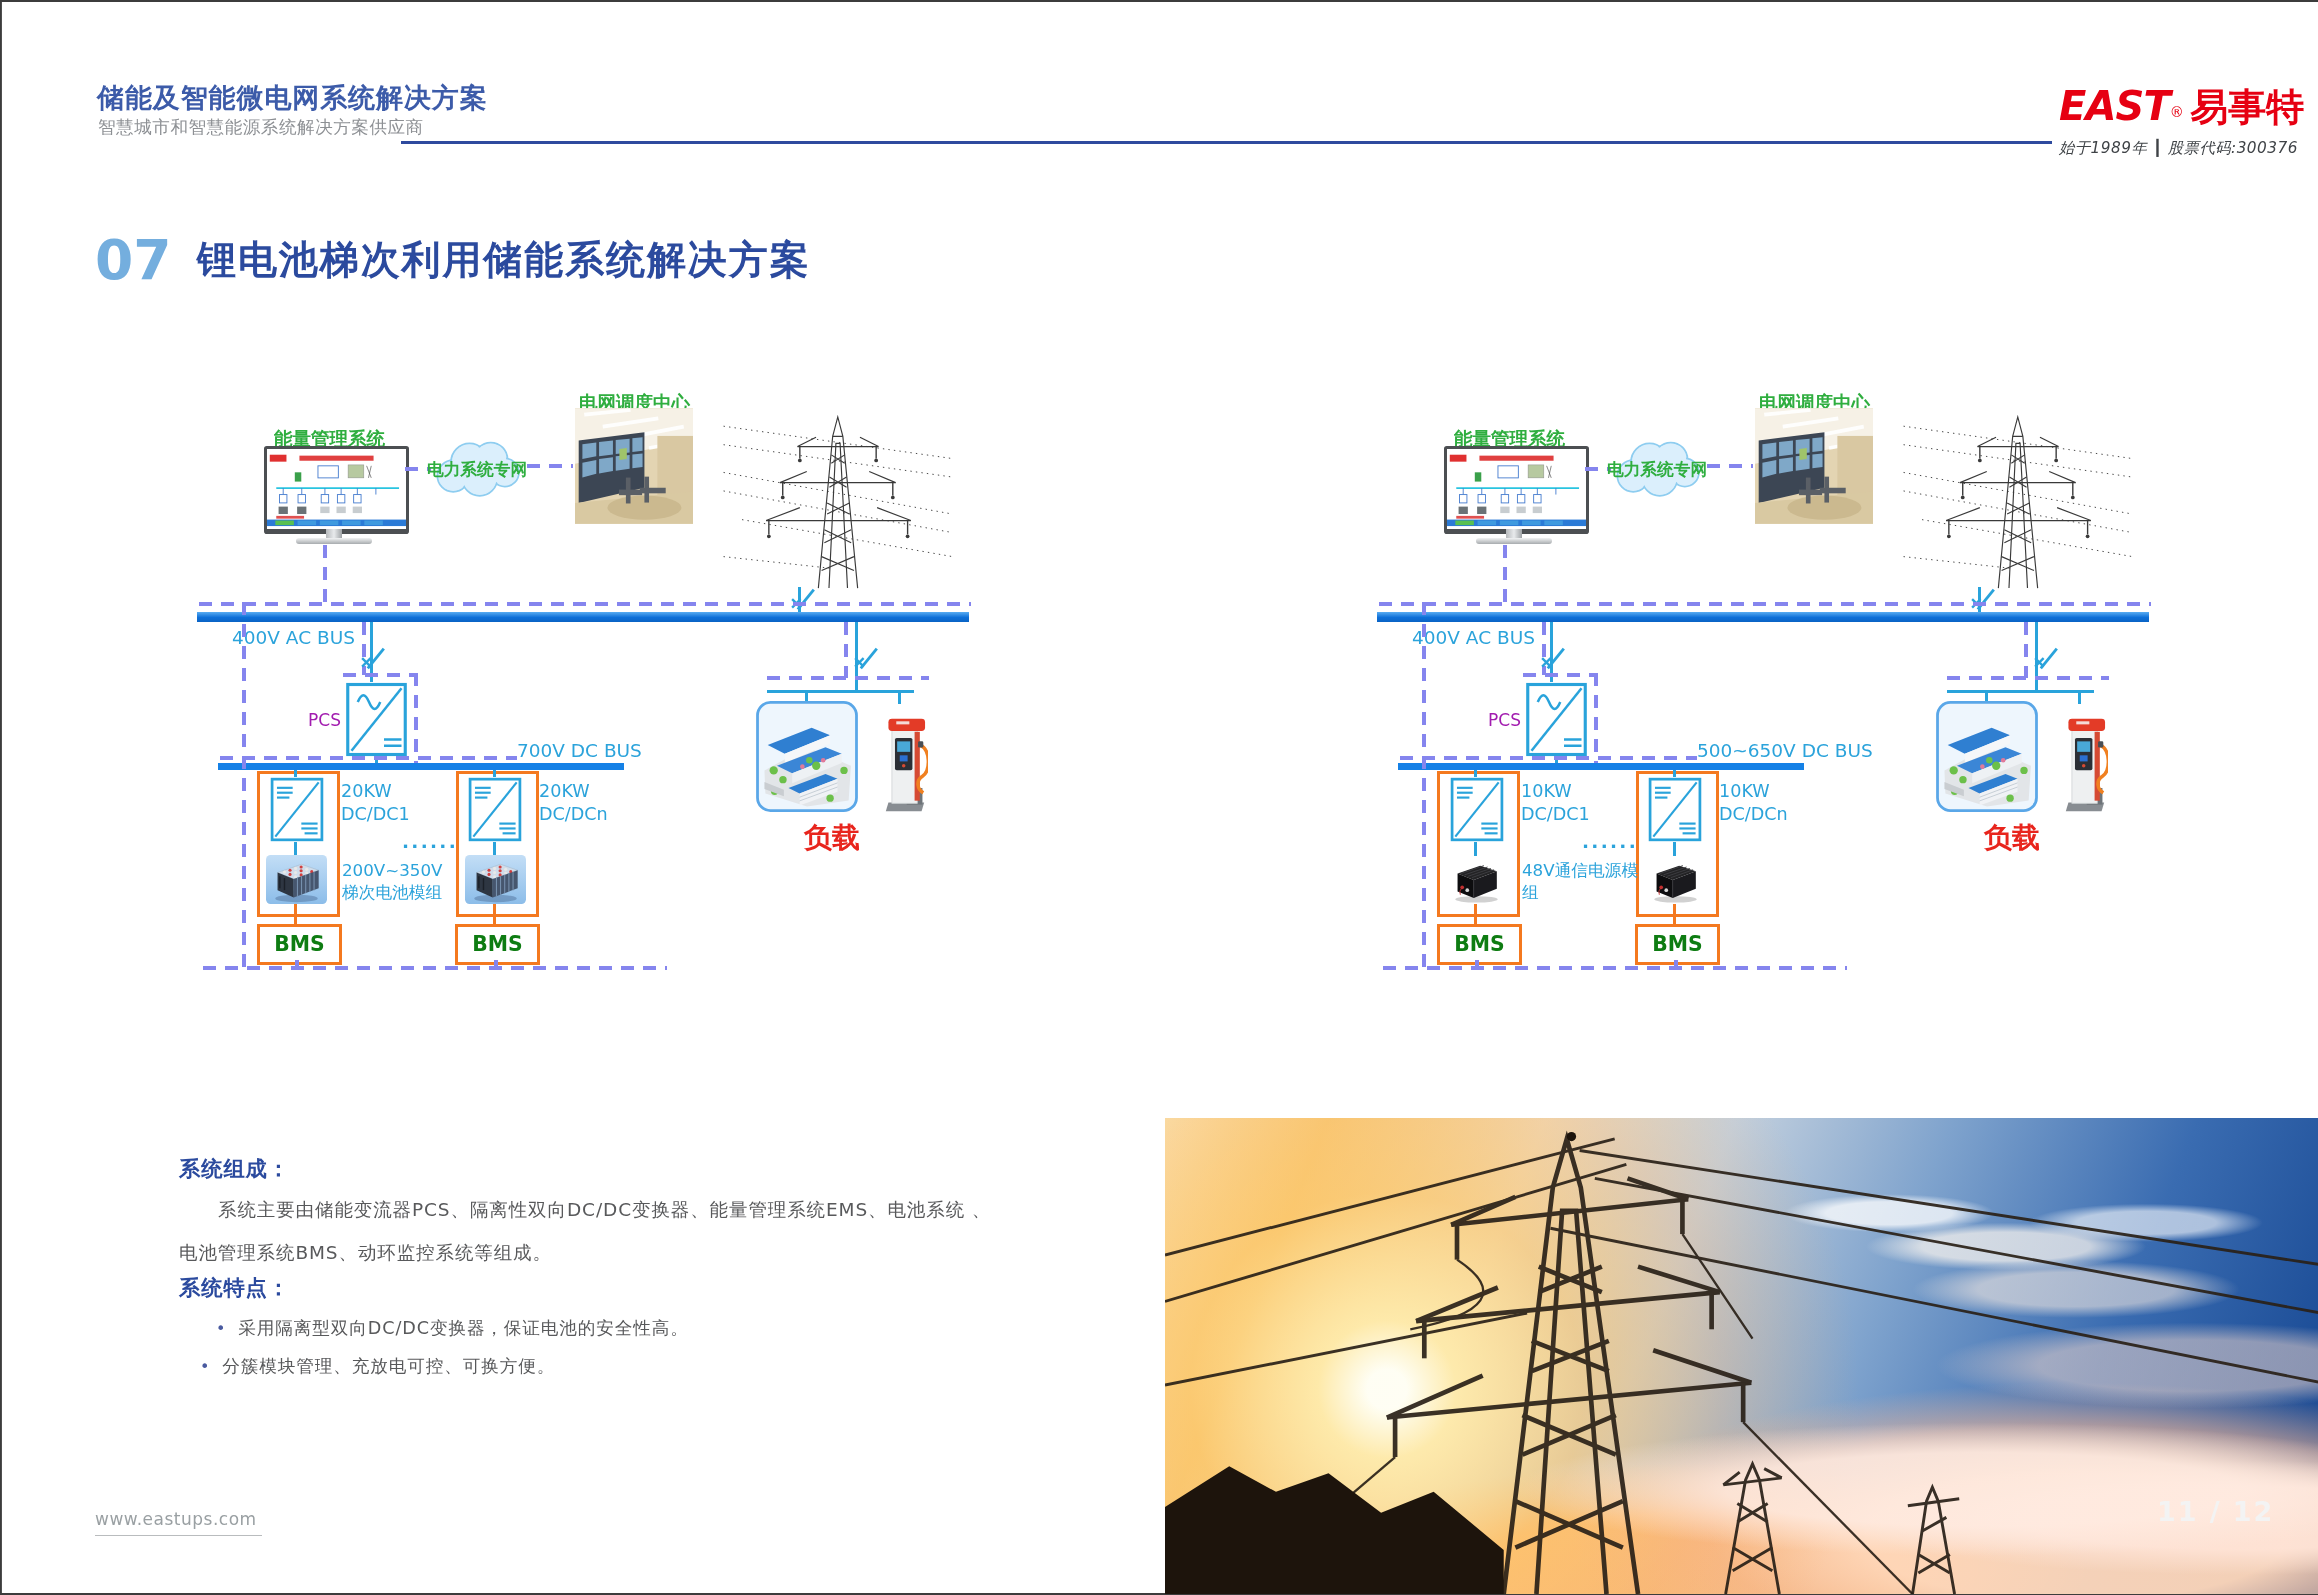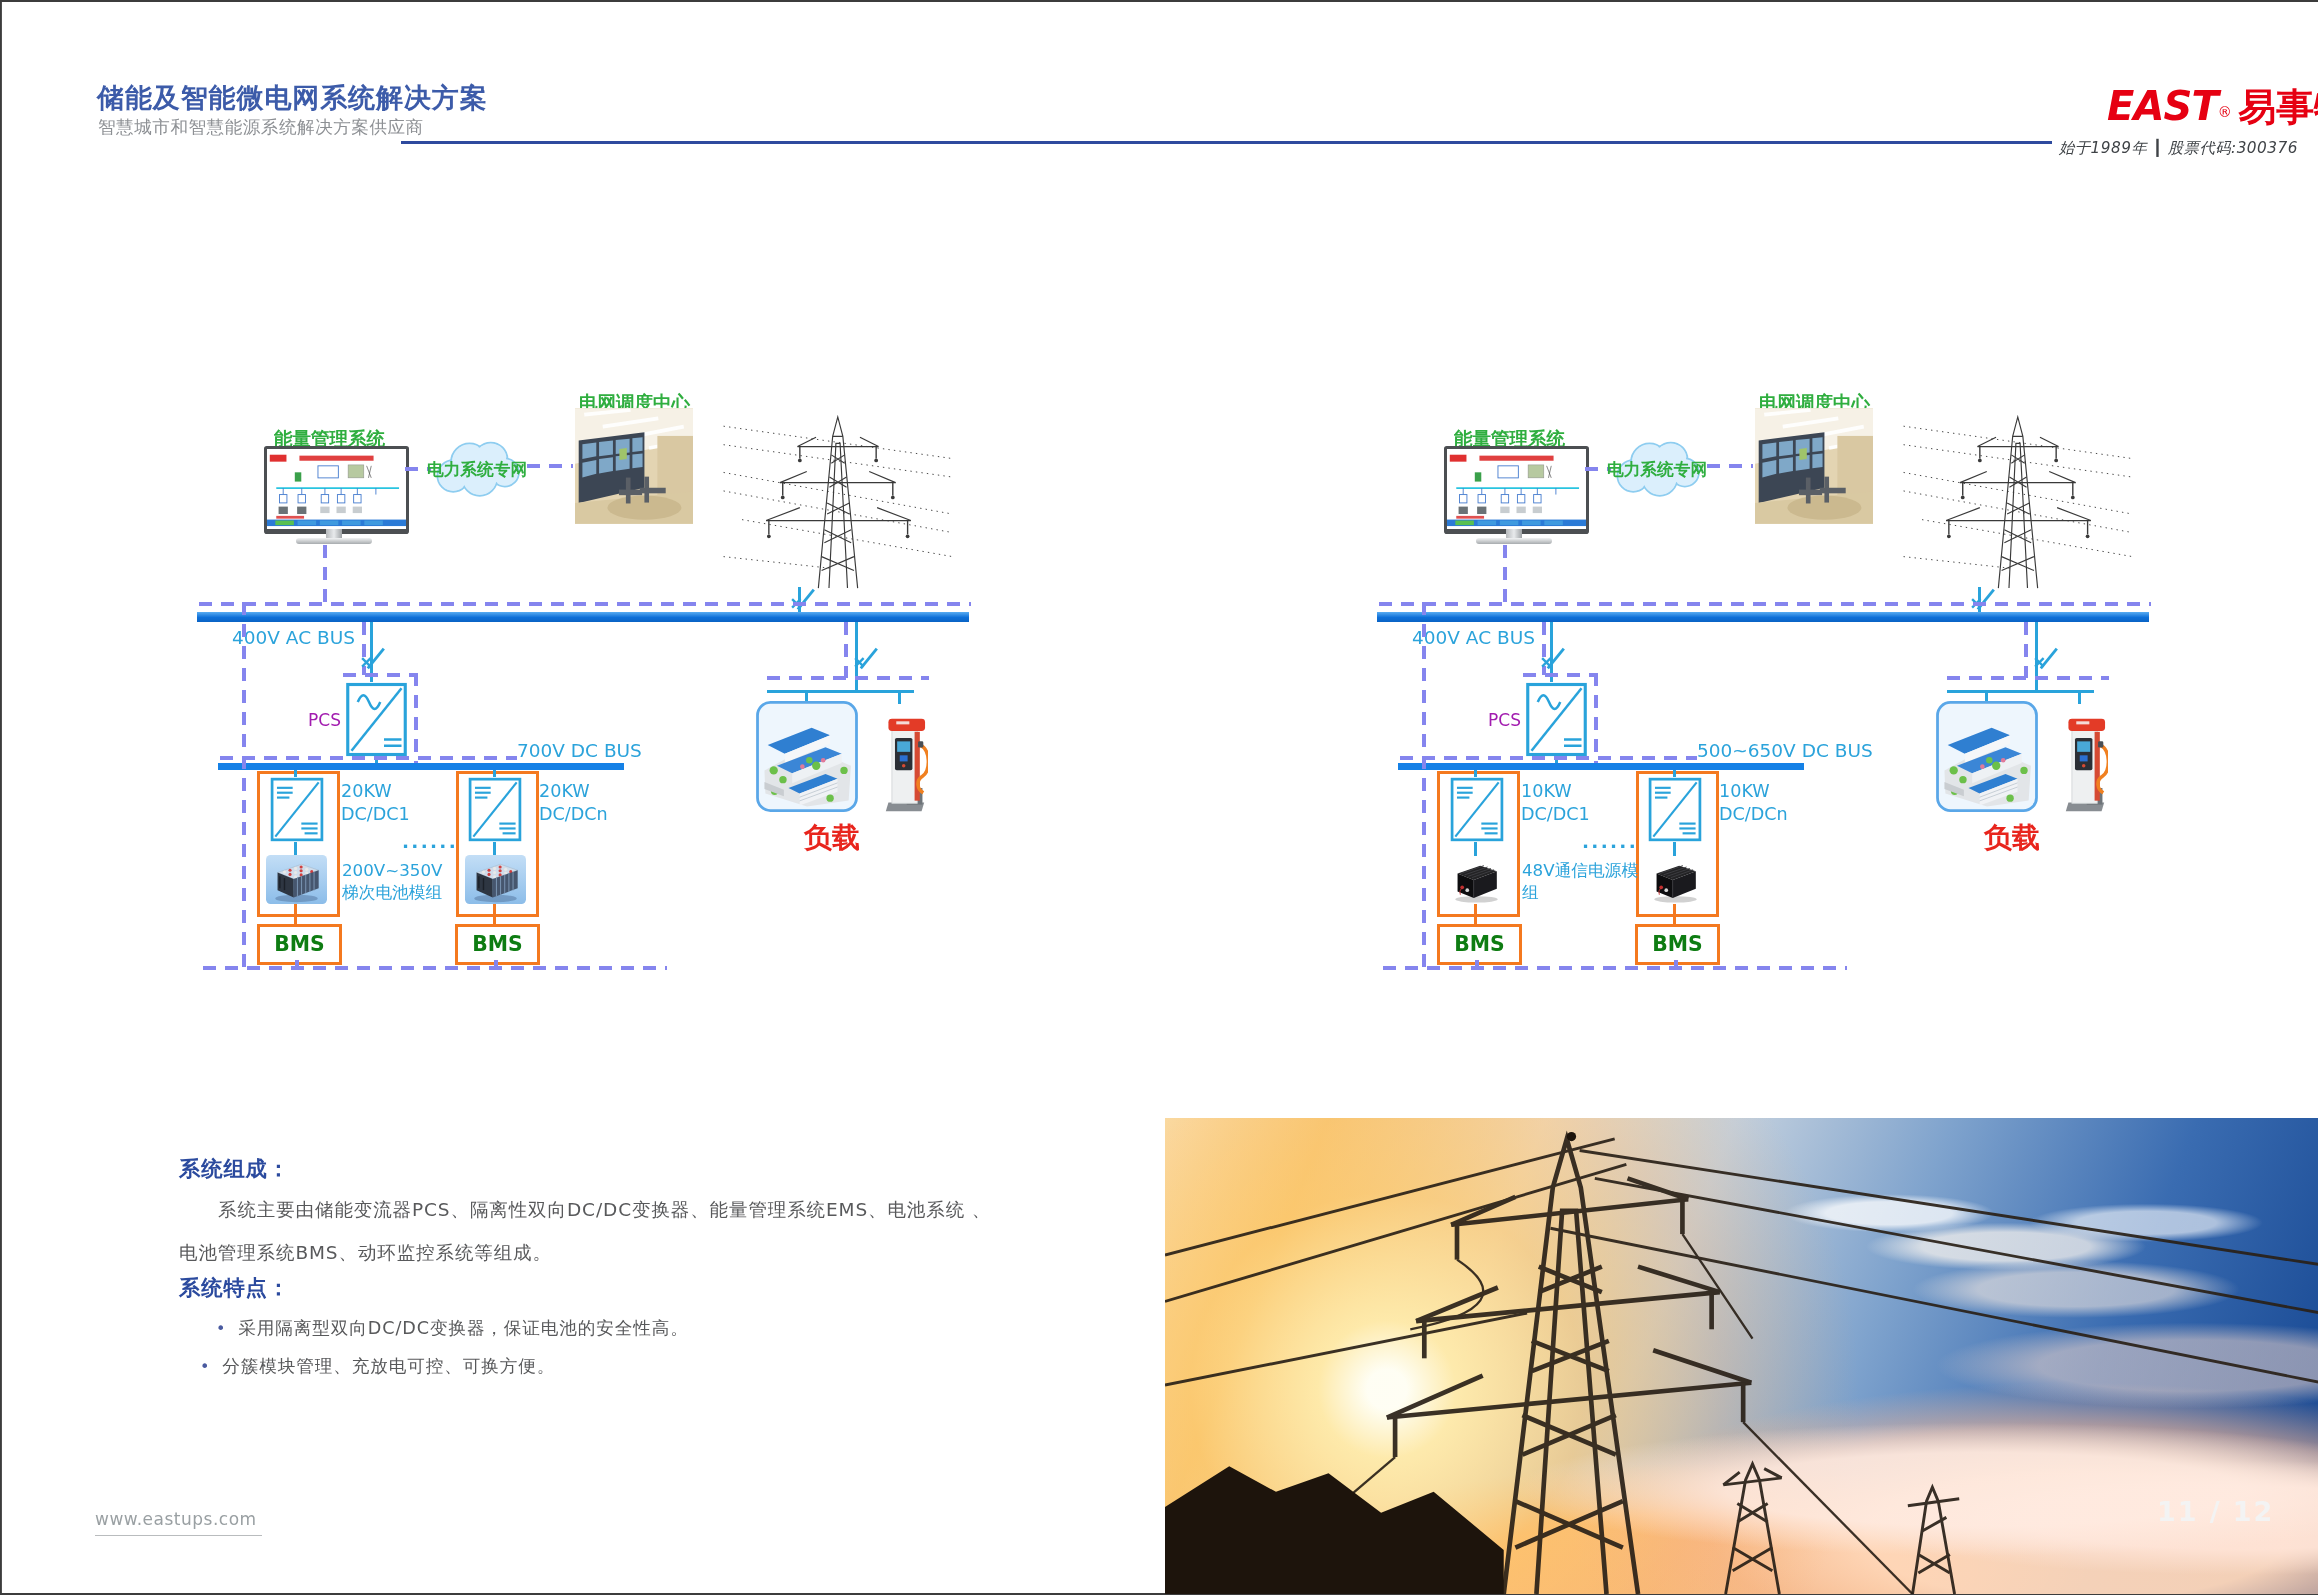--- a/index.html
+++ b/index.html
@@ -4,21 +4,21 @@
 <style>
   html,body{margin:0;padding:0;background:#777;}
   .page{position:relative;width:2334px;height:1595px;background:#ffffff;overflow:hidden;
         font-family:"DejaVu Sans","Liberation Sans",sans-serif;box-shadow:inset 0 0 0 1.9px #3c3c3c;}
   
   .hdr-title{position:absolute;left:97px;top:80px;font-size:27px;font-weight:bold;color:#3c5ba9;letter-spacing:0.9px;}
   .hdr-sub{position:absolute;left:98px;top:115px;font-size:17.6px;color:#8d9094;letter-spacing:0.5px;}
   .hdr-line{position:absolute;left:401px;top:141px;width:1651px;height:3.2px;background:#2e4a9e;}
   .logo{position:absolute;left:2059px;top:82px;width:260px;}
   .logo-row{white-space:nowrap;}
-  .logo-east{font-size:40px;font-weight:900;font-style:italic;color:#e60012;letter-spacing:-0.9px;margin-left:48px;}
+  .logo-east{font-size:40px;font-weight:900;font-style:italic;color:#e60012;letter-spacing:-0.9px;}
   .logo-reg{font-size:14px;color:#e60012;vertical-align:super;}
   .logo-cn{font-family:"DejaVu Serif","Liberation Serif",serif;font-size:38px;font-weight:bold;color:#e60012;margin-left:6.5px;}
   .logo-sub{margin-top:4.6px;font-size:15.3px;color:#3f4347;letter-spacing:0.5px;font-style:italic;}
   
   .sec{position:absolute;left:95px;top:228px;white-space:nowrap;}
   .sec-num{font-size:55px;font-weight:bold;color:#74aede;vertical-align:middle;}
   .sec-title{font-size:39px;font-weight:bold;color:#2b4a9e;margin-left:25.5px;vertical-align:middle;letter-spacing:1.9px;}
   
   .diagram{position:absolute;width:779px;height:589px;}
   .diagram *{position:absolute;}
@@ -399,20 +399,23 @@
         <span class="logo-east">EAST</span><span class="logo-reg">®</span><span class="logo-cn">易事特</span>
       </div>
       <div class="logo-sub">
         <span>始于1989年</span>
         <span>┃</span>
         <span>股票代码:300376</span>
       </div>
     </div>
   </div>
 
+  <div class="sec">
+    <span class="sec-num">07</span><span class="sec-title">锂电池梯次利用储能系统解决方案</span>
+  </div>
 
   <div id="diagram-left" class="diagram variant-battery" style="left:197px;top:385px">
     <div class="ems-label glabel">能量管理系统</div>
     <div class="monitor-screen">
         <svg viewBox="0 0 300 160">
           <use href="#sym-ems-screen"></use>
         </svg>
       </div>
     <div class="monitor-neck"></div>
     <div class="monitor-base"></div>

